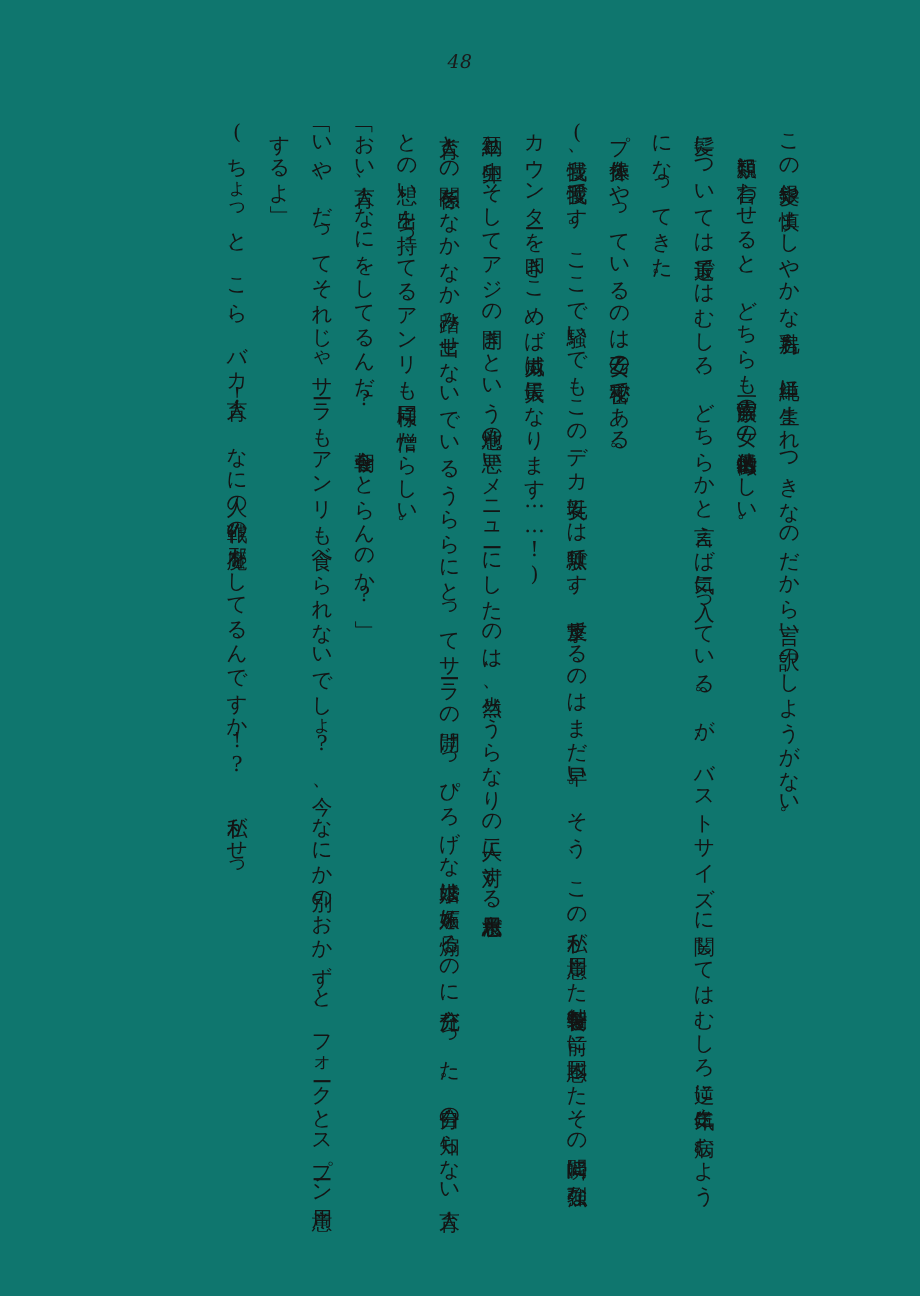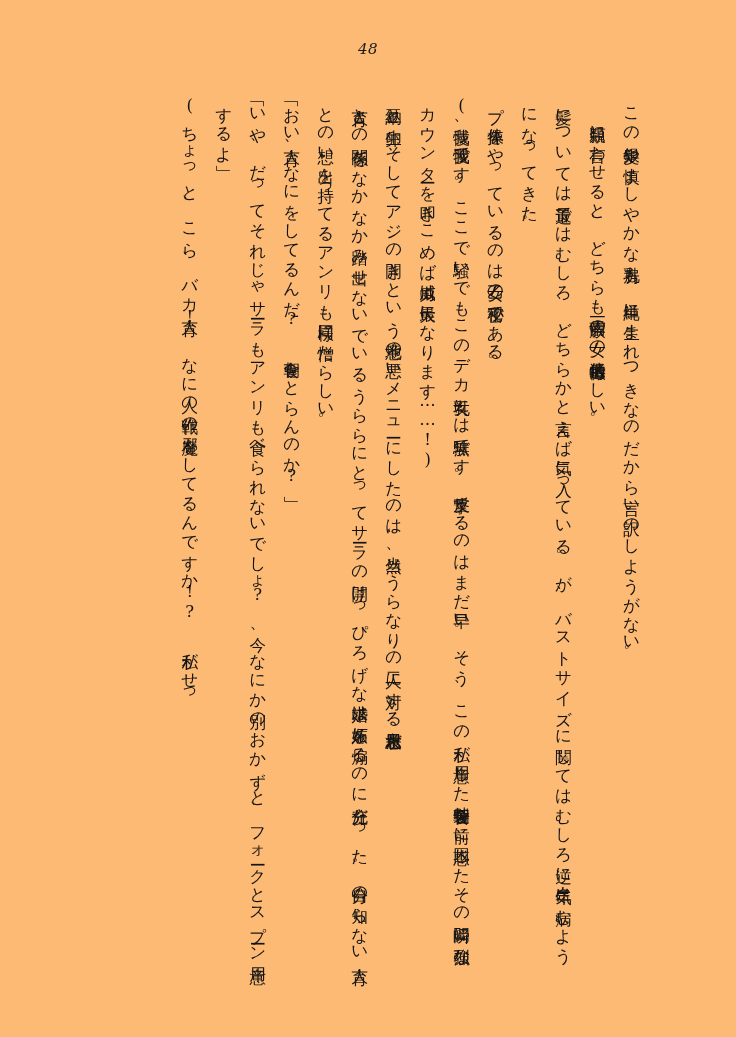--- a/index.html
+++ b/index.html
@@ -14,21 +14,21 @@
     color: #111111;
     overflow: hidden;
     position: relative;
   }
   .page {
     position: absolute;
     left: 0;
     top: 0;
     width: 736px;
     height: 1037px;
-    background: #fdba74;
+    background: #0f766e;
   }
   .page-number {
     position: absolute;
     top: 40px;
     left: 0;
     width: 736px;
     text-align: center;
     font-size: 15px;
     font-style: italic;
     font-family: "DejaVu Serif", "Liberation Serif", serif;

